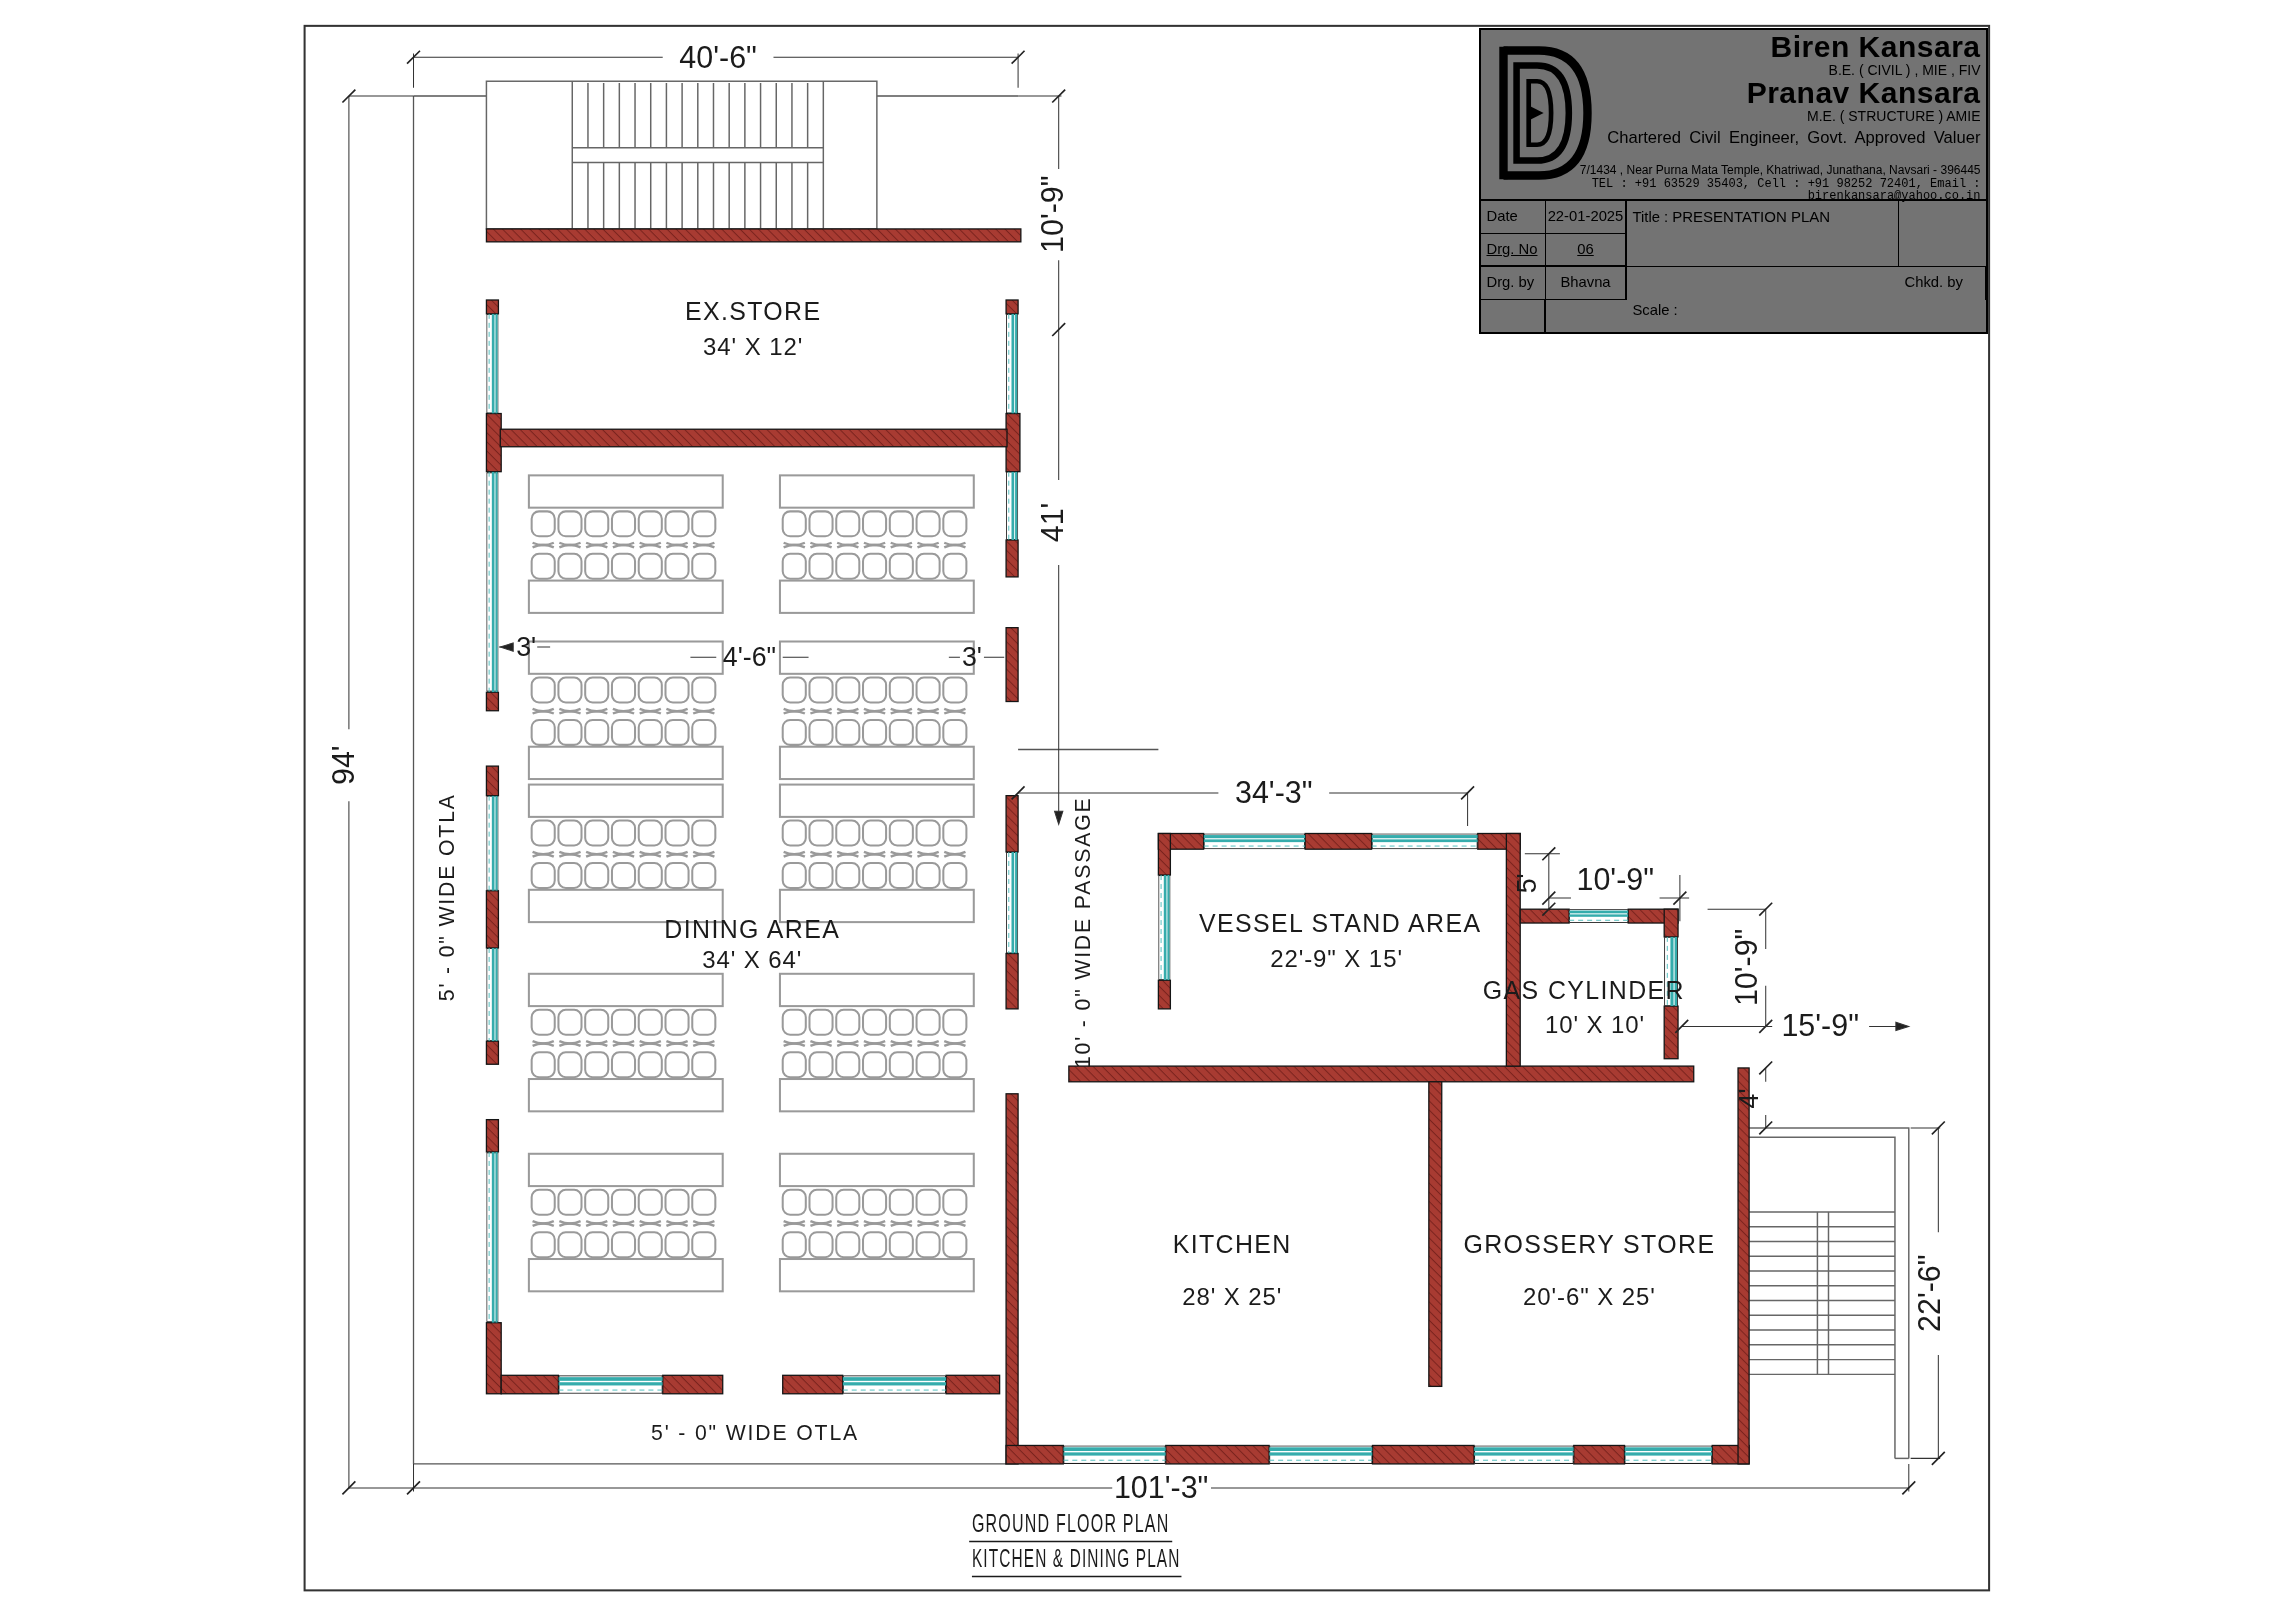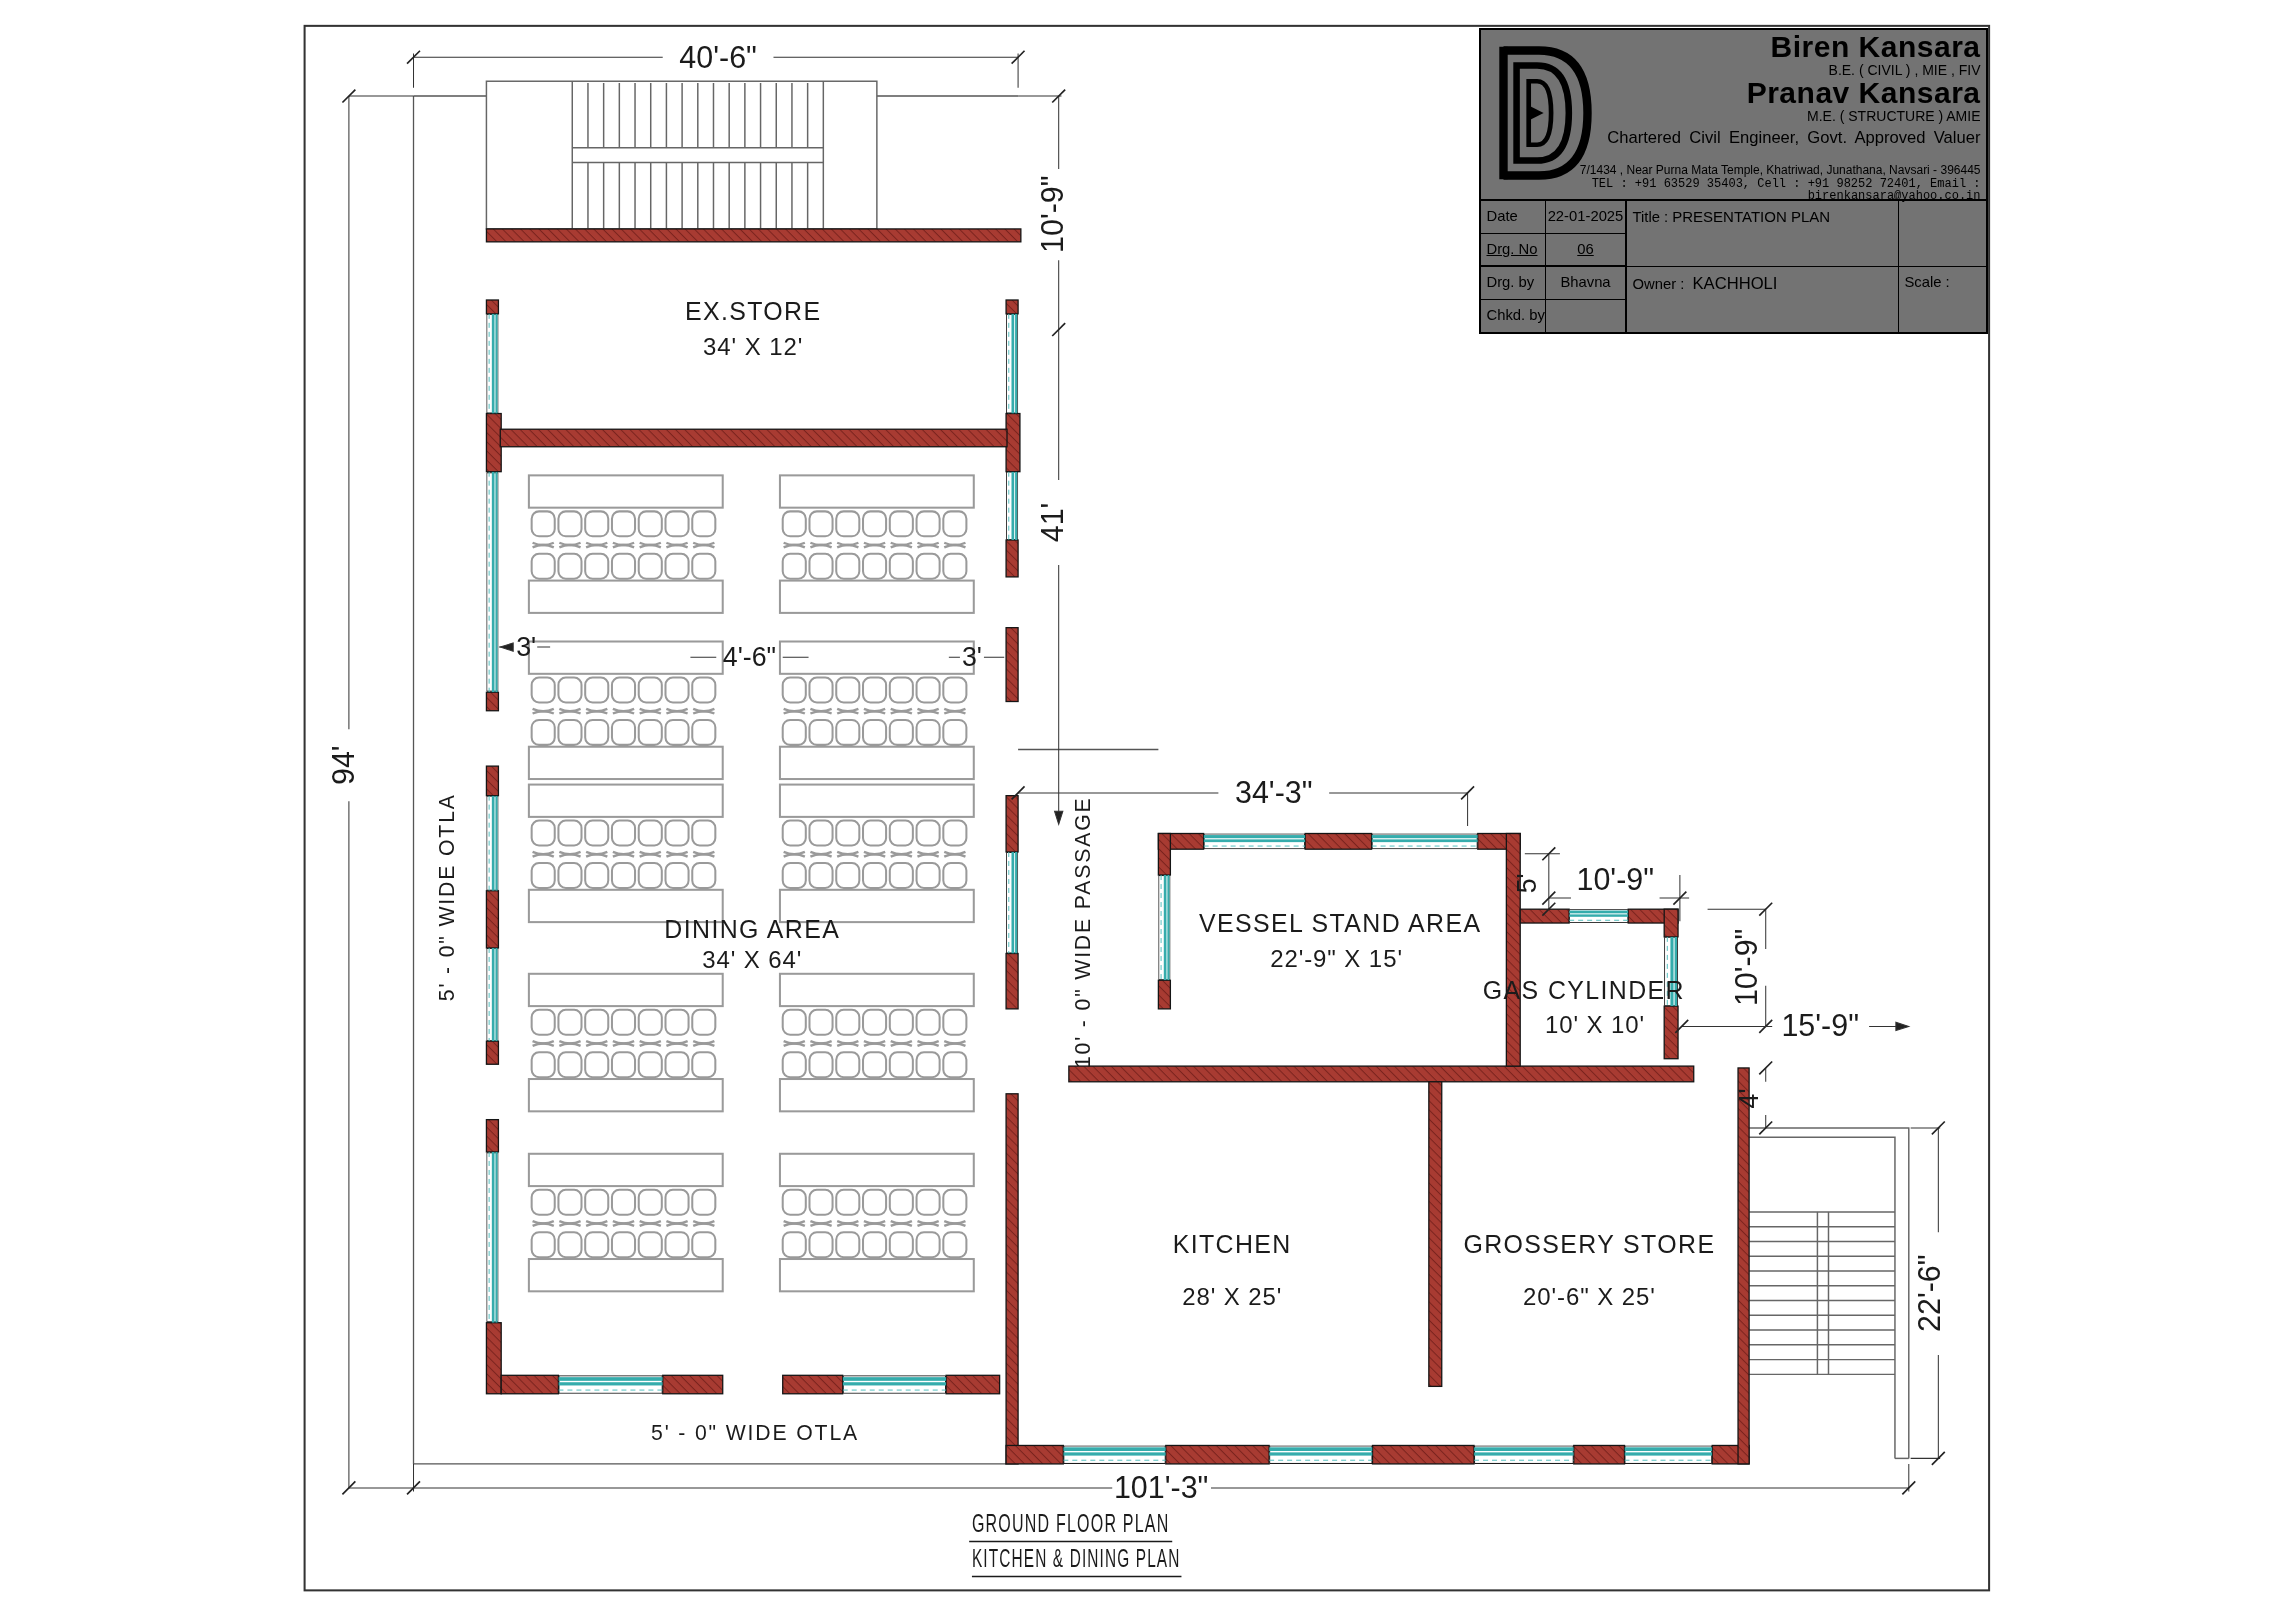--- a/index.html
+++ b/index.html
@@ -24,21 +24,21 @@
   .nm{font-size:30px;font-weight:bold;letter-spacing:0.5px;}
   .cred{font-size:14px;margin-top:0.9px;}
   .prof{font-size:16.6px;margin-top:7px;word-spacing:3.7px;}
   .addr{font-size:12px;margin-top:17px;}
   .tel{font-size:12px;margin-top:1.8px;font-family:Liberation Mono, monospace;}
   .tb-table{display:grid;grid-template-columns:65px 81px 272px 1fr;grid-template-rows:33px 33px 33px 33px;}
   .tb-table div{border-right:1.4px solid #000;border-bottom:1.4px solid #000;box-sizing:border-box;font-size:14.8px;padding:6.5px 0 0 5.5px;white-space:nowrap;overflow:hidden;}
   .c-val{text-align:center;padding-left:0 !important;}
   .rs2{grid-row:span 2;}
   .noB{border-bottom:none !important;}
-  .noR{border-right:none !important;}
+  .noR{border-right:none !important;margin-top:28px;}
   .thickB{border-bottom:2.3px solid #000 !important;text-decoration:underline;}
   .thickR{border-right:2.3px solid #000 !important;}
   .big{font-size:15.7px;}
 </style>
 </head>
 <body>
 
 <div id="sheet">
 
 <svg id="plan-svg" width="2290" height="1619" viewBox="0 0 2481 1754">
@@ -330,21 +330,20 @@
   </div>
   <div class="tb-table">
     <div>Date</div>
     <div class="c-val thickR">22-01-2025</div>
     <div class="rs2 big"><span>Title :</span> <span style="font-size:15px">PRESENTATION PLAN</span></div>
     <div class="rs2 noR"></div>
     <div class="thickB">Drg. No</div>
     <div class="c-val thickB thickR">06</div>
     <div>Drg. by</div>
     <div class="c-val thickR">Bhavna</div>
-    <div class="rs2 noB big"><span>Owner :</span>&nbsp; <span style="font-size:16.6px">KACHHOLI</span></div>
     <div class="rs2 noB noR">Scale :</div>
     <div class="noB">Chkd. by</div>
     <div class="c-val noB thickR"></div>
   </div>
 </div>
 
 </div>
 
 
 </body></html>

